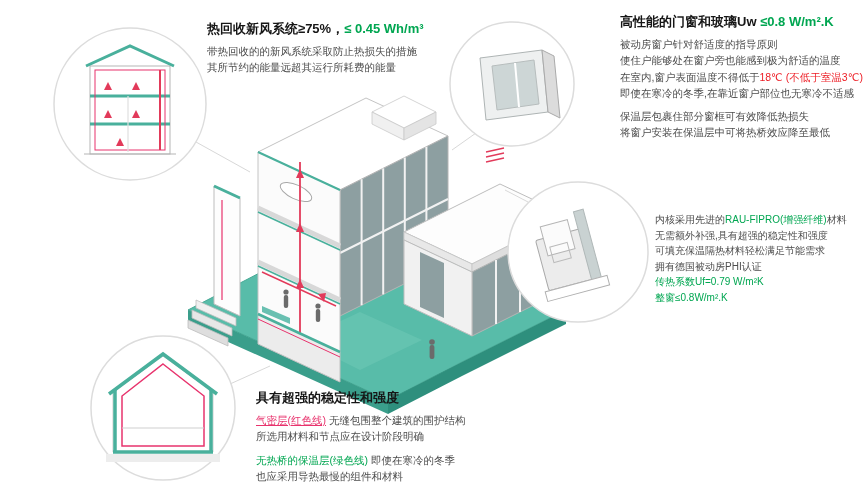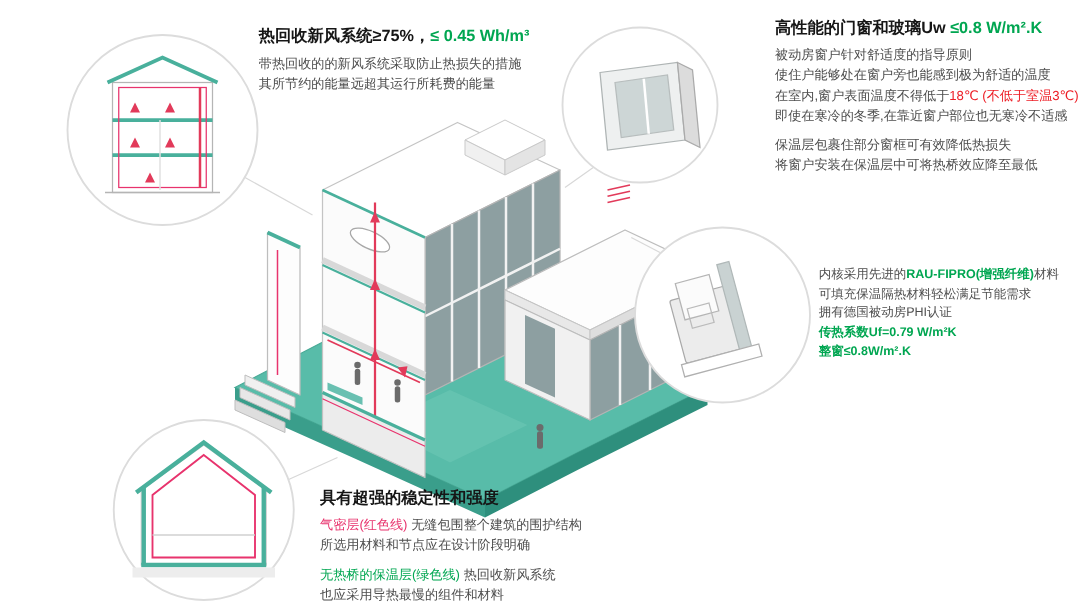--- a/index.html
+++ b/index.html
@@ -6,22 +6,22 @@
   .stage{position:relative;width:865px;height:491px;background:#ffffff;overflow:hidden;
          font-family:"Liberation Sans","DejaVu Sans",sans-serif;}
   svg{position:absolute;left:0;top:0;}
   .block{position:absolute;color:#4d4d4d;}
   .title{font-weight:700;color:#161616;font-size:13px;margin-bottom:5px;}
   .line{font-size:10.5px;line-height:1.55;}
   .sm{font-size:10px;line-height:1.55;}
   .gap{height:7px;}
   .green{color:#00a651;}
   .red{color:#ed1c24;}
-  .magenta{color:#e8336d;}
-  .bold{font-weight:700;}
+  .magenta{color:#e8336d;text-decoration:underline;}
+  .bold{font-weight:400;}
   .footnote{font-size:9px;color:#8c8c8c;margin-top:6px;line-height:1.4;}
   .b1{left:207px;top:20px;width:300px;}
   .b2{left:620px;top:13px;width:275px;}
   .b3{left:655px;top:212px;width:208px;}
   .b4{left:256px;top:389px;width:252px;}
 </style>
 </head>
 <body>
 
 <div class="stage">
@@ -205,29 +205,30 @@
     <div class="line">使住户能够处在窗户旁也能感到极为舒适的温度</div>
     <div class="line"><span>在室内,窗户表面温度不得低于</span><span class="red">18℃ (不低于室温3℃)</span></div>
     <div class="line">即使在寒冷的冬季,在靠近窗户部位也无寒冷不适感</div>
     <div class="gap"></div>
     <div class="line">保温层包裹住部分窗框可有效降低热损失</div>
     <div class="line">将窗户安装在保温层中可将热桥效应降至最低</div>
   </div>
 
   <div class="block b3">
     <div class="sm"><span>内核采用先进的</span><span class="green bold">RAU-FIPRO(增强纤维)</span><span>材料</span></div>
+    <div class="sm">无需额外补强,具有超强的稳定性和强度</div>
     <div class="sm">可填充保温隔热材料轻松满足节能需求</div>
     <div class="sm">拥有德国被动房PHI认证</div>
     <div class="sm green bold">传热系数Uf=0.79 W/m²K</div>
     <div class="sm green bold">整窗≤0.8W/m².K</div>
   </div>
 
   <div class="block b4">
     <div class="title">具有超强的稳定性和强度</div>
     <div class="line"><span class="magenta">气密层(红色线)</span><span> 无缝包围整个建筑的围护结构</span></div>
     <div class="line">所选用材料和节点应在设计阶段明确</div>
     <div class="gap"></div>
-    <div class="line"><span class="green">无热桥的保温层(绿色线)</span><span> 热回收新风系统</span></div>
+    <div class="line"><span class="green">无热桥的保温层(绿色线)</span><span> 即使在寒冷的冬季</span></div>
     <div class="line">也应采用导热最慢的组件和材料</div>
     <div class="footnote">*热桥效应: 热量易于在边, 角, 连接点等细节部分传导</div>
   </div>
 
 </div>
 
 </body></html>

